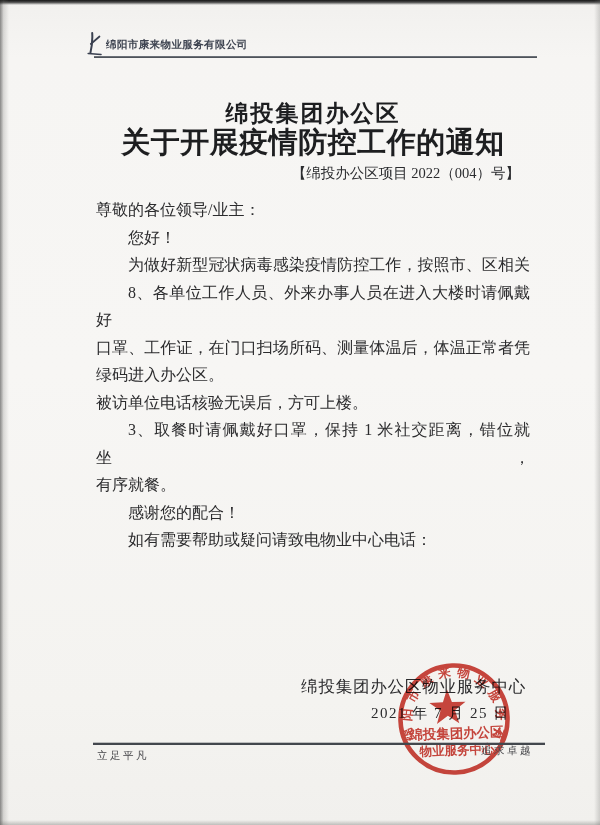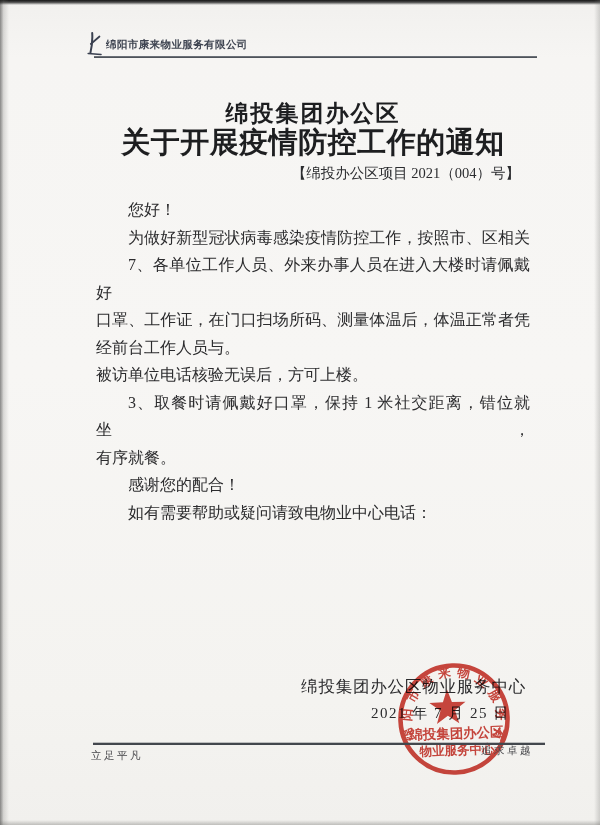--- a/index.html
+++ b/index.html
@@ -52,21 +52,21 @@
               font-size:16.5px; letter-spacing:.8px; color:#2b2b2d; }
   .sig-date { position:absolute; top:704px; left:371px; font-size:15px; letter-spacing:1.5px; color:#2b2b2d; }
 
   
   .stamp { position:absolute; left:395px; top:660px; width:118px; height:118px;
            opacity:.9; mix-blend-mode:multiply; transform:rotate(-2deg); }
 
   
   .footer-rule  { position:absolute; top:743px; left:93px; width:452px; height:2px;
                   background:#43474d; box-shadow:0 -1px 0 rgba(67,71,77,.3); }
-  .footer-left  { position:absolute; top:749px; left:91px;  font-size:10.5px; color:#46464a; letter-spacing:2.5px; }
+  .footer-left  { position:absolute; top:749px; left:97px;  font-size:10.5px; color:#46464a; letter-spacing:2.5px; }
   .footer-right { position:absolute; top:744px; left:481px; font-size:10.5px; color:#46464a; letter-spacing:2.5px; }
 </style>
 </head>
 <body>
 
 <div class="page">
 
   <div class="edge-top"></div>
   <div class="edge-left"></div>
   <div class="edge-right"></div>
@@ -79,28 +79,29 @@
       <path d="M1.2,21.5 L14,22.5" stroke="#3a4050" stroke-width="1.6" fill="none" stroke-linecap="round"></path>
     </svg>
     <span class="company-name">绵阳市康来物业服务有限公司</span>
   </div>
   <div class="header-rule"></div>
 
   <div class="title-block">
     <div class="title-line1">绵投集团办公区</div>
     <div class="title-line2">关于开展疫情防控工作的通知</div>
   </div>
-  <div class="ref-line">【绵投办公区项目 2021（004）号】</div>
+  <div class="ref-line">【绵投办公区项目 2022（004）号】</div>
 
   <div class="body-block">
+    <div class="line">尊敬的各位领导/业主：</div>
     <div class="line indent">您好！</div>
     <div class="line indent fill">为做好新型冠状病毒感染疫情防控工作，按照市、区相关</div>
-    <div class="line indent fill">7、各单位工作人员、外来办事人员在进入大楼时请佩戴好</div>
+    <div class="line indent fill">8、各单位工作人员、外来办事人员在进入大楼时请佩戴好</div>
     <div class="line fill">口罩、工作证，在门口扫场所码、测量体温后，体温正常者凭</div>
-    <div class="line">经前台工作人员与。</div>
+    <div class="line">绿码进入办公区。</div>
     <div class="line">被访单位电话核验无误后，方可上楼。</div>
     <div class="line indent fill">3、取餐时请佩戴好口罩，保持 1 米社交距离，错位就坐，</div>
     <div class="line">有序就餐。</div>
     <div class="line indent bold">感谢您的配合！</div>
     <div class="line indent bold">如有需要帮助或疑问请致电物业中心电话：</div>
   </div>
 
 
   <div class="sig-org">绵投集团办公区物业服务中心</div>
   <div class="sig-date">2021 年 7 月 25 日</div>

